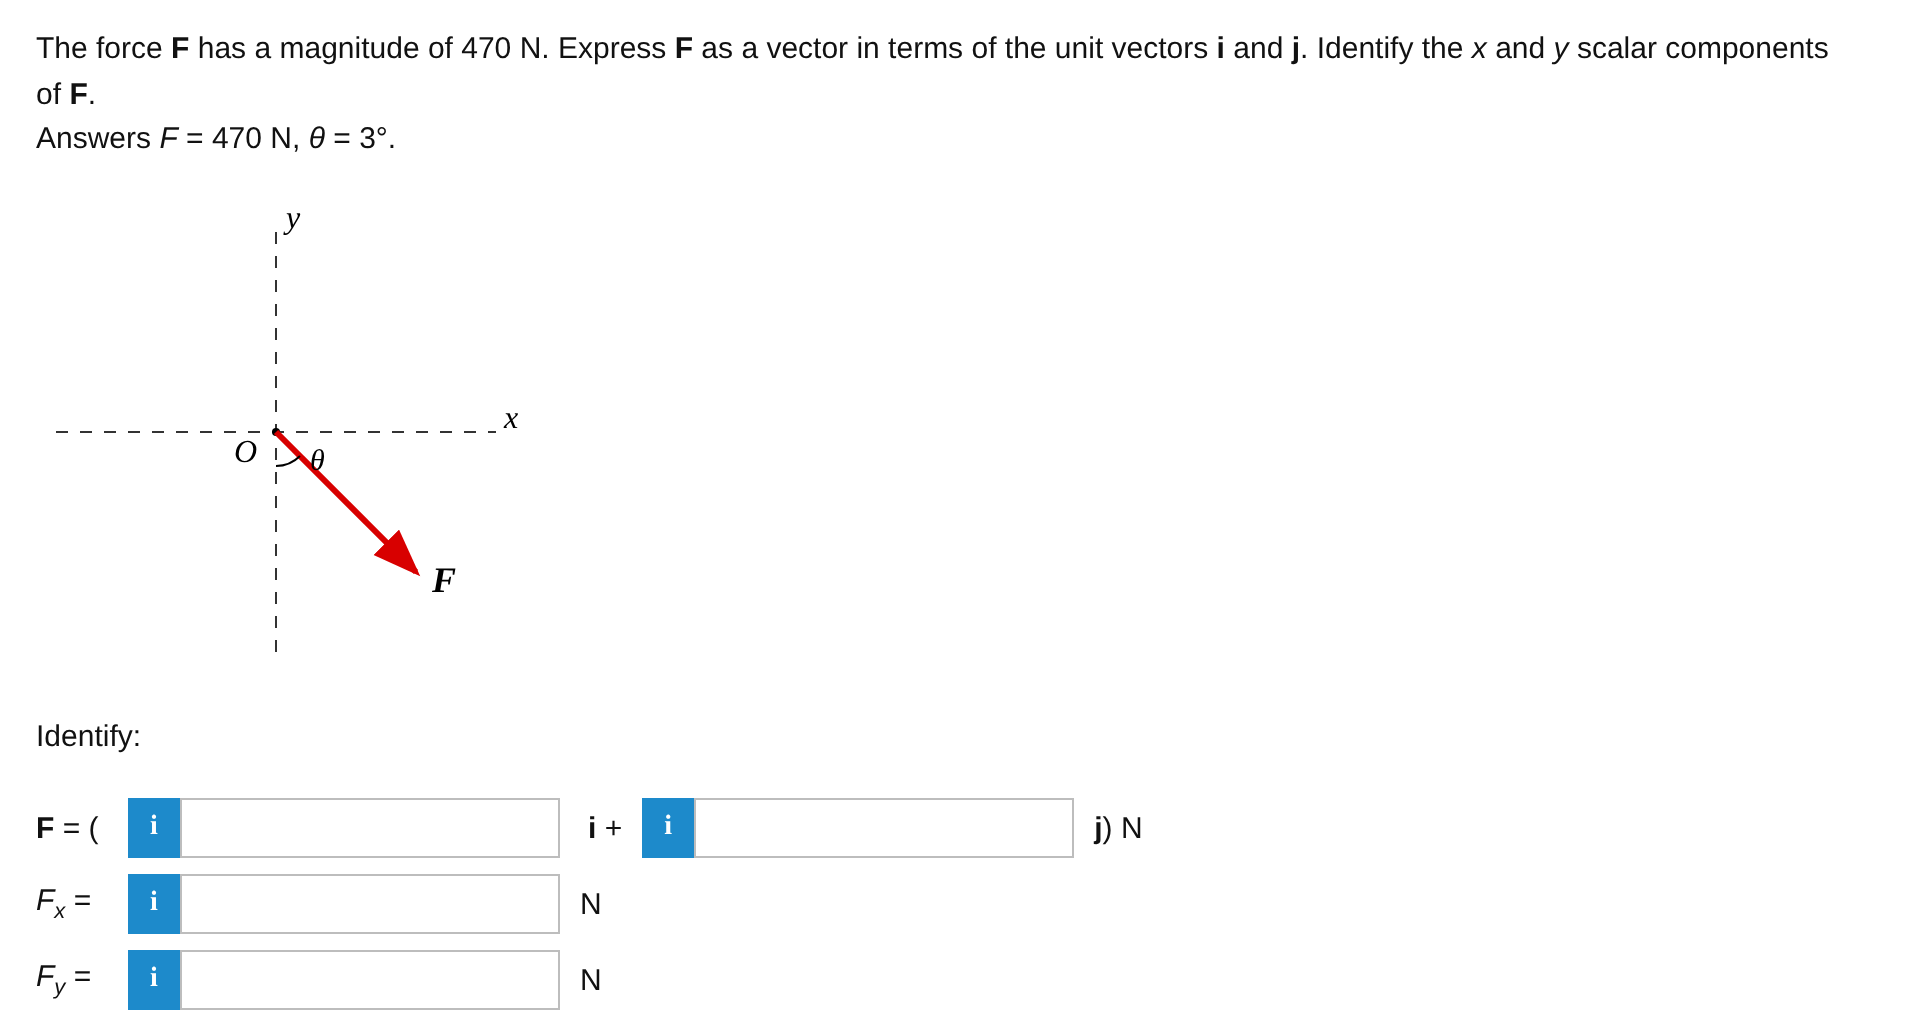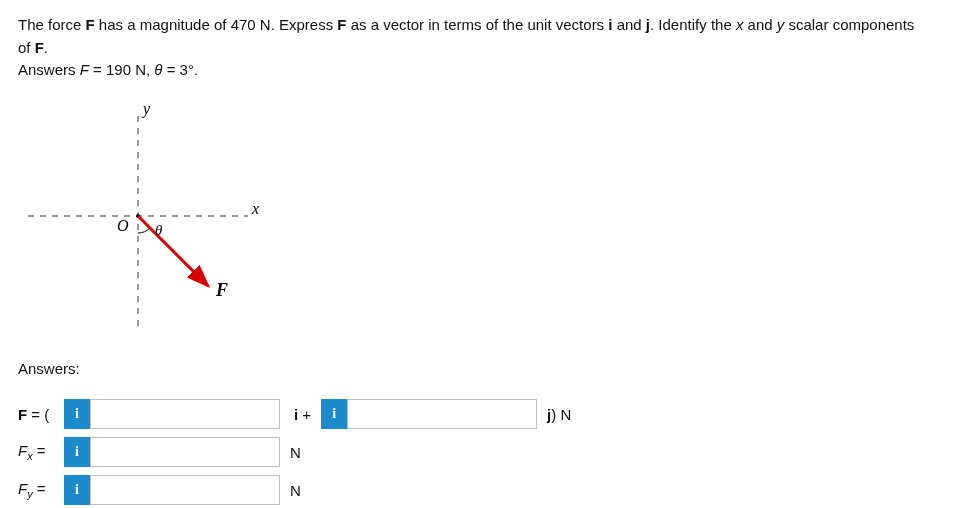--- a/index.html
+++ b/index.html
@@ -56,21 +56,21 @@
   .unit-text { margin-left: 10px; text-align: center; }
   sub { font-size: 11px; }
 </style>
 </head>
 <body>
 
 <div class="problem-text">
   <span id="pline1"><span>The force </span><span class="bold">F</span><span> has a magnitude of 470 N. Express </span><span class="bold">F</span><span> as a vector in terms of the unit vectors </span><span class="bold">i</span><span> and </span><span class="bold">j</span><span>. Identify the </span><span class="italic">x</span><span> and </span><span class="italic">y</span><span> scalar components</span></span><br>
   <span id="pline2"><span>of </span><span class="bold">F</span><span>.</span></span>
 </div>
-<div class="assume-line" id="assume"><span>Answers </span><span class="italic">F</span><span> = 190 N, </span><span class="italic">θ</span><span> = 3°.</span></div>
+<div class="assume-line" id="assume"><span>Answers </span><span class="italic">F</span><span> = 470 N, </span><span class="italic">θ</span><span> = 3°.</span></div>
 
 <div class="diagram-wrap">
   <svg class="diagram" width="260" height="250" viewBox="0 0 260 250">
 
     <g stroke="#333" stroke-width="1" stroke-dasharray="6 6">
 
       <line x1="120" y1="20" x2="120" y2="230"></line>
 
       <line x1="10" y1="120" x2="230" y2="120"></line>
     </g>
@@ -87,21 +87,21 @@
     <path d="M120,137 A17,17 0 0,0 132,132" fill="none" stroke="#000" stroke-width="1"></path>
 
     <text x="125" y="18" font-family="serif" font-style="italic" font-size="16">y</text>
     <text x="234" y="118" font-family="serif" font-style="italic" font-size="16">x</text>
     <text x="99" y="135" font-family="serif" font-style="italic" font-size="16">O</text>
     <text x="137" y="139" font-family="serif" font-style="italic" font-size="15">θ</text>
     <text x="198" y="200" font-family="serif" font-style="italic" font-weight="700" font-size="18">F</text>
   </svg>
 </div>
 
-<div class="answers-label">Answers:</div>
+<div class="answers-label">Identify:</div>
 
 <div class="answer-row">
   <span class="lhs">
     <span class="bold">F</span><span> = (</span>
   </span>
   <button class="info-box">i</button>
   <input class="answer-input w190" type="text" value="" style="">
   <span class="mid-text">
     <span class="bold">i</span><span> +</span>
   </span>

